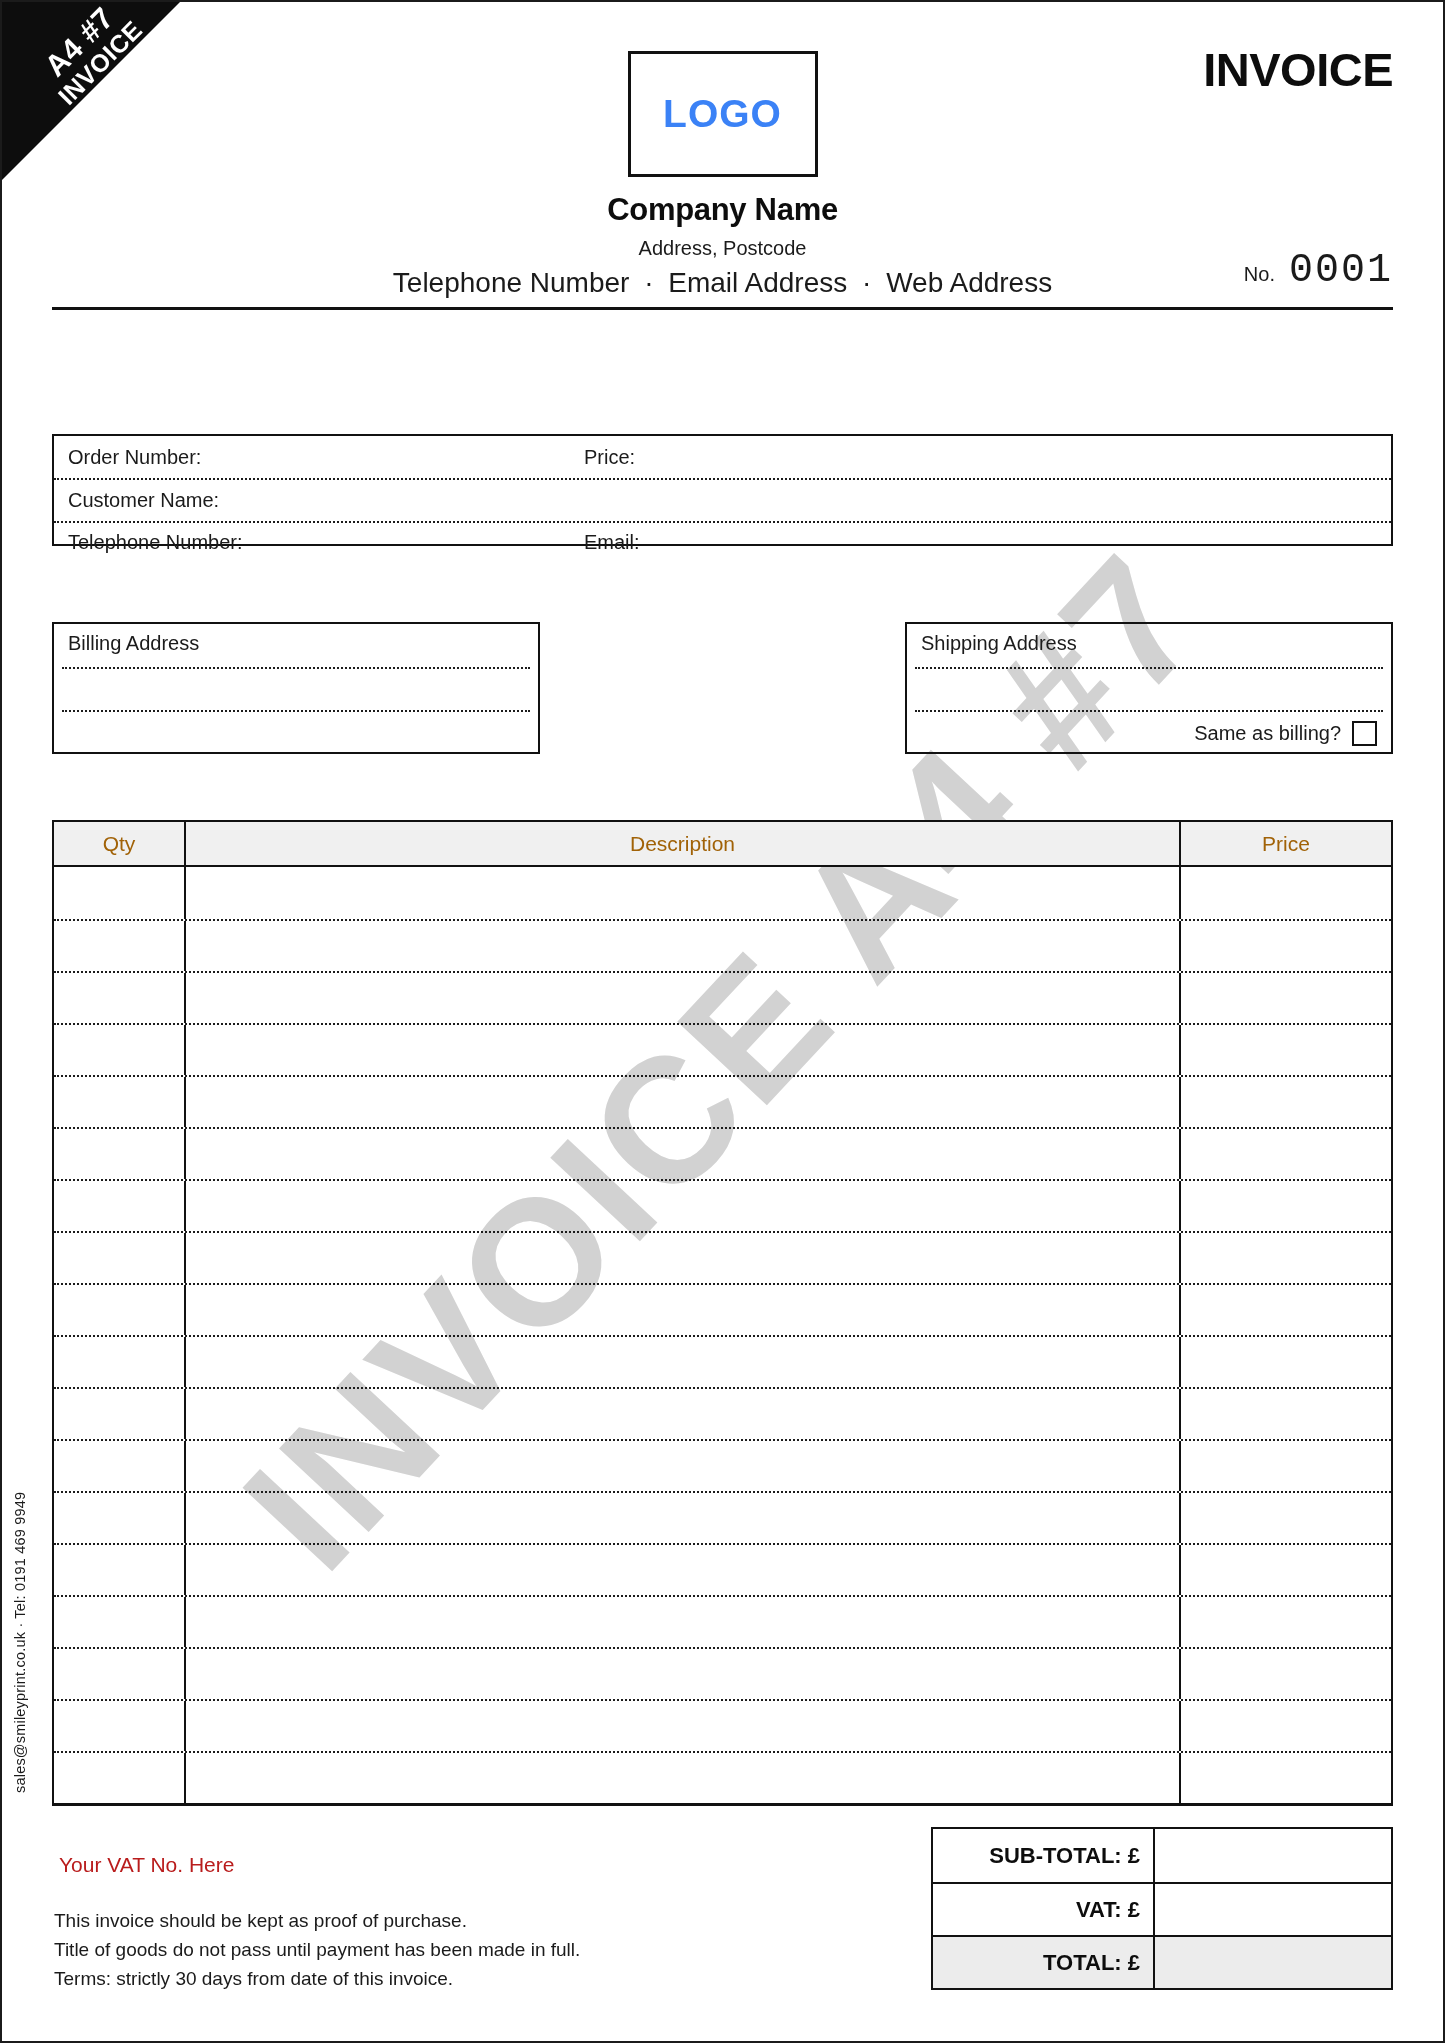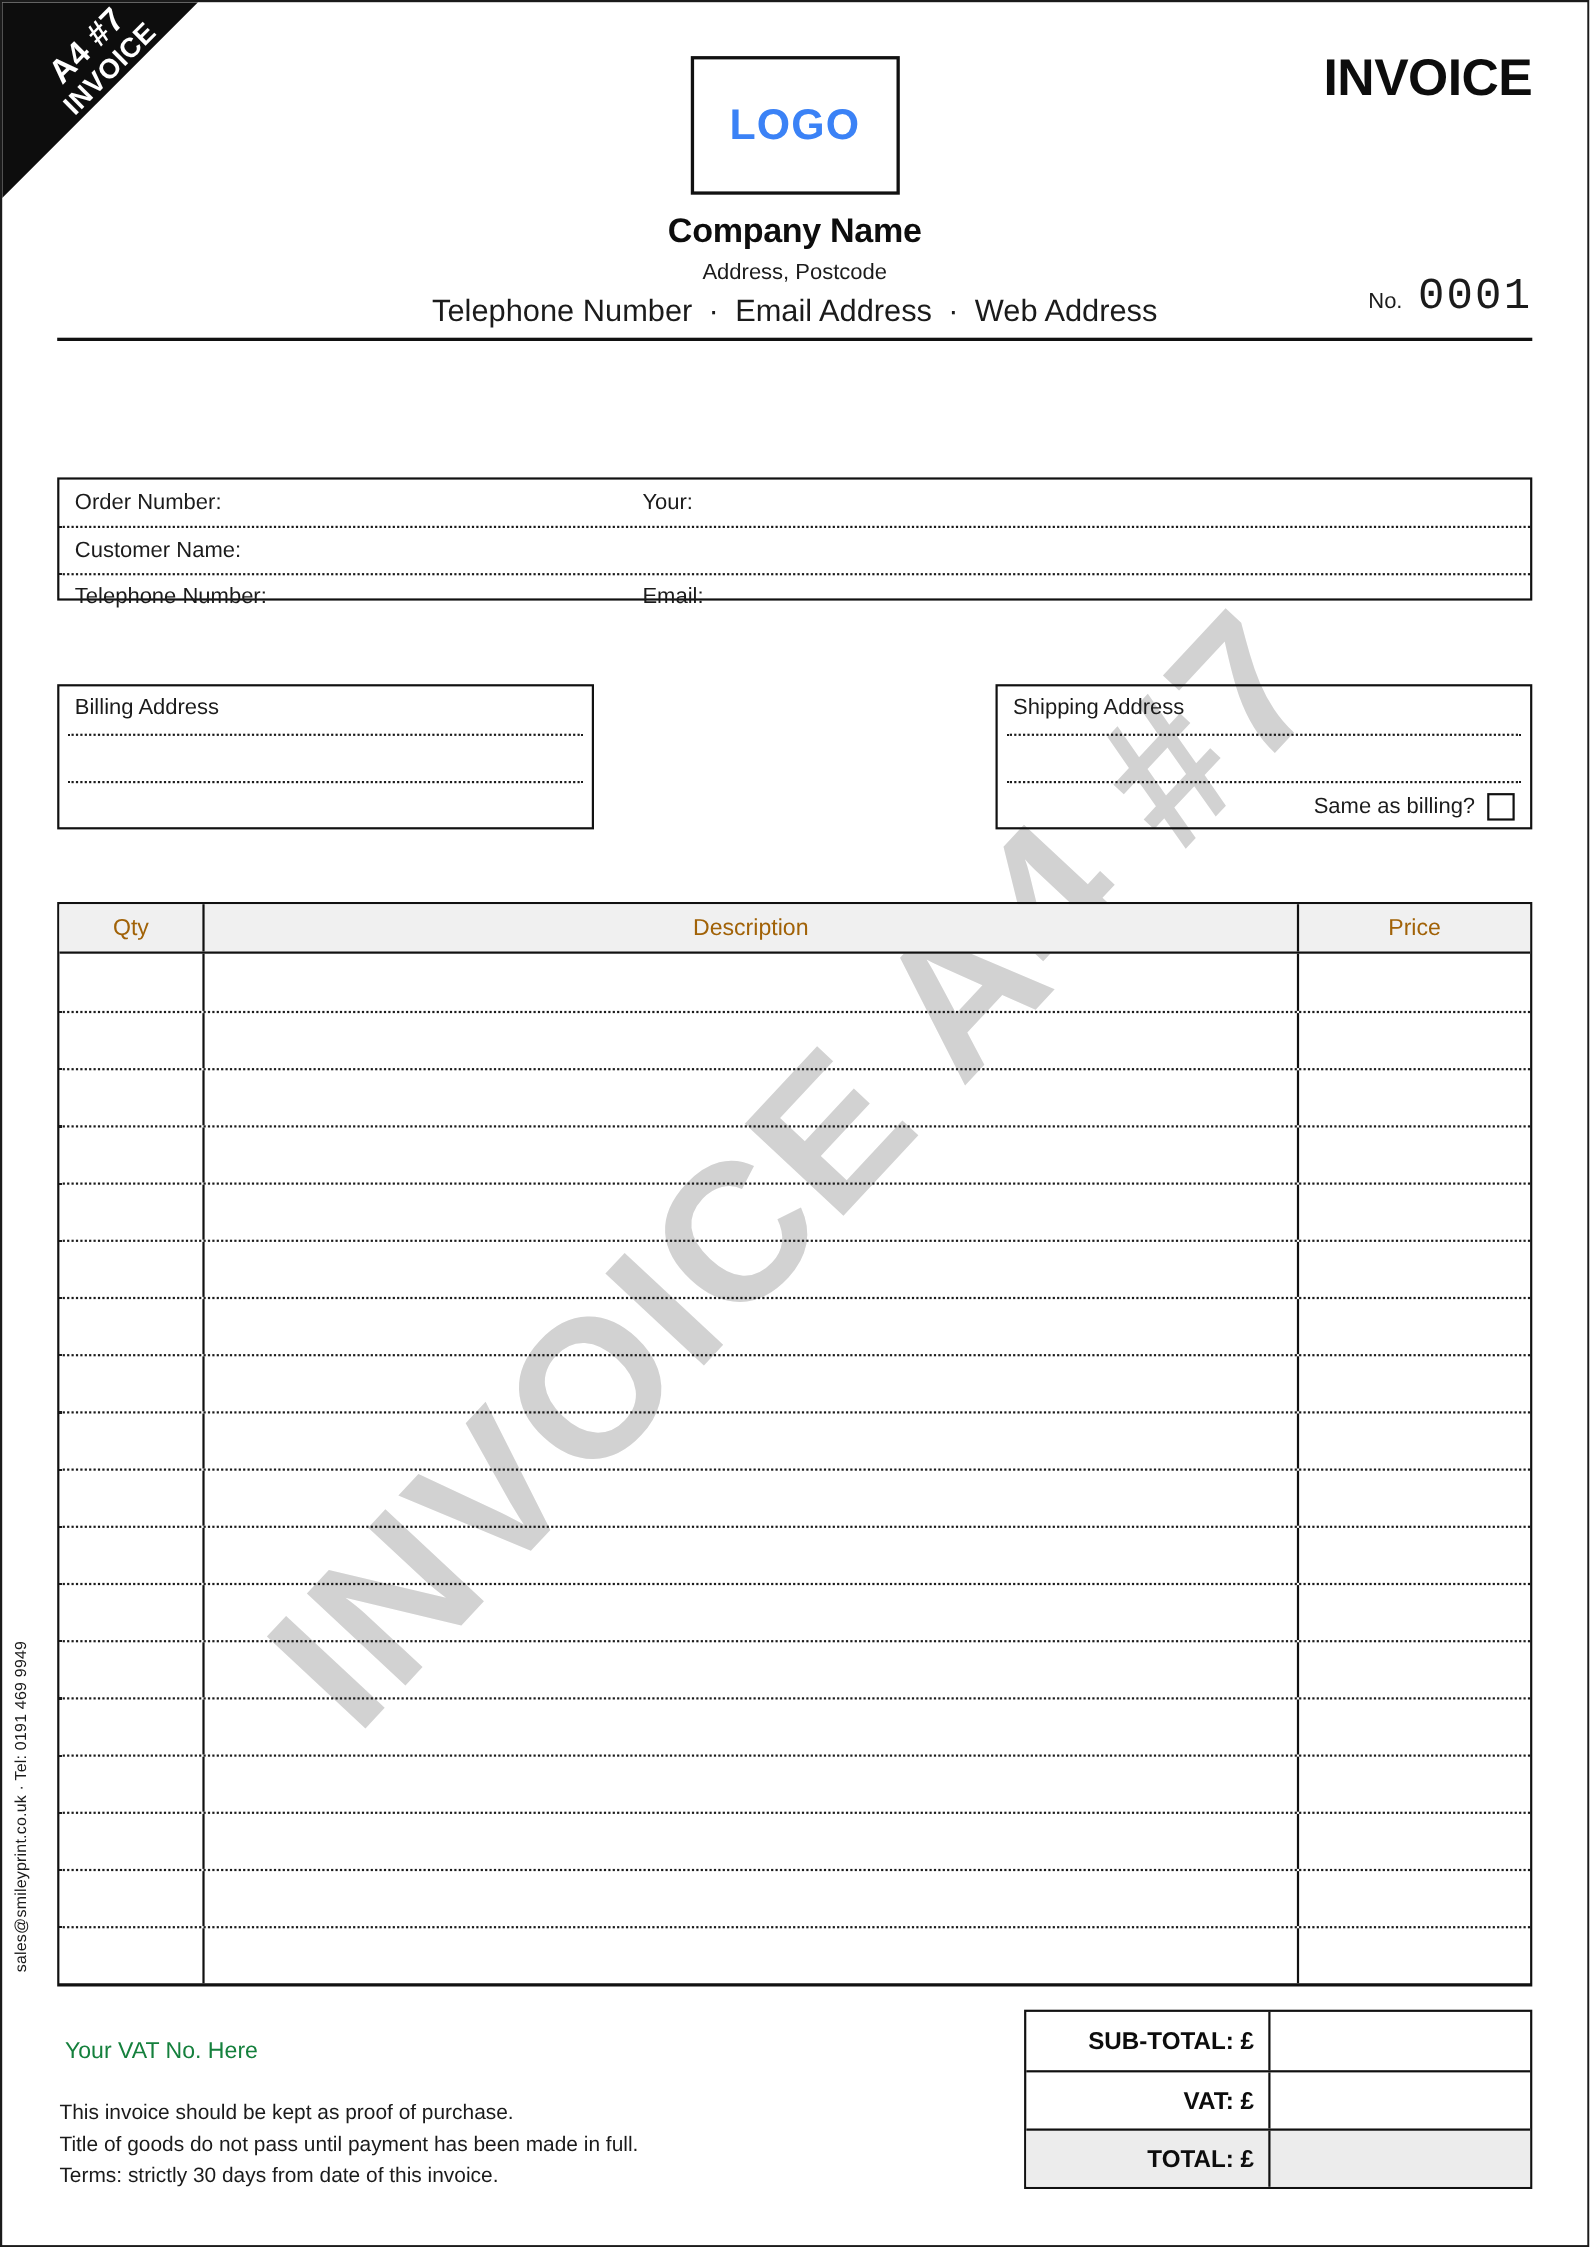--- a/index.html
+++ b/index.html
@@ -263,21 +263,21 @@
   .item-row { display: flex; height: 52px; }
   .item-row + .item-row { border-top: 2px dotted #1b1b1b; }
   .item-row .cell { height: 100%; }
 
   
   #vat-note {
     position: absolute;
     left: 57px;
     top: 1851px;
     font-size: 21px;
-    color: #15803d;
+    color: #b91c1c;
   }
   #footer-terms {
     position: absolute;
     left: 52px;
     top: 1905px;
     font-size: 19px;
     color: #1b1b1b;
     line-height: 1.52;
   }
 
@@ -343,21 +343,21 @@
     <div id="invoice-no">
       <span id="invoice-no-label">No.</span>
       <span id="invoice-no-value">0001</span>
     </div>
 
     <div id="header-rule"></div>
 
     <div id="details-box">
       <div class="detail-row">
         <span class="detail-label">Order Number:</span>
-        <span class="detail-label col2">Your:</span>
+        <span class="detail-label col2">Price:</span>
       </div>
       <div class="detail-row">
         <span class="detail-label">Customer Name:</span>
       </div>
       <div class="detail-row">
         <span class="detail-label">Telephone Number:</span>
         <span class="detail-label col2">Email:</span>
       </div>
     </div>
 

